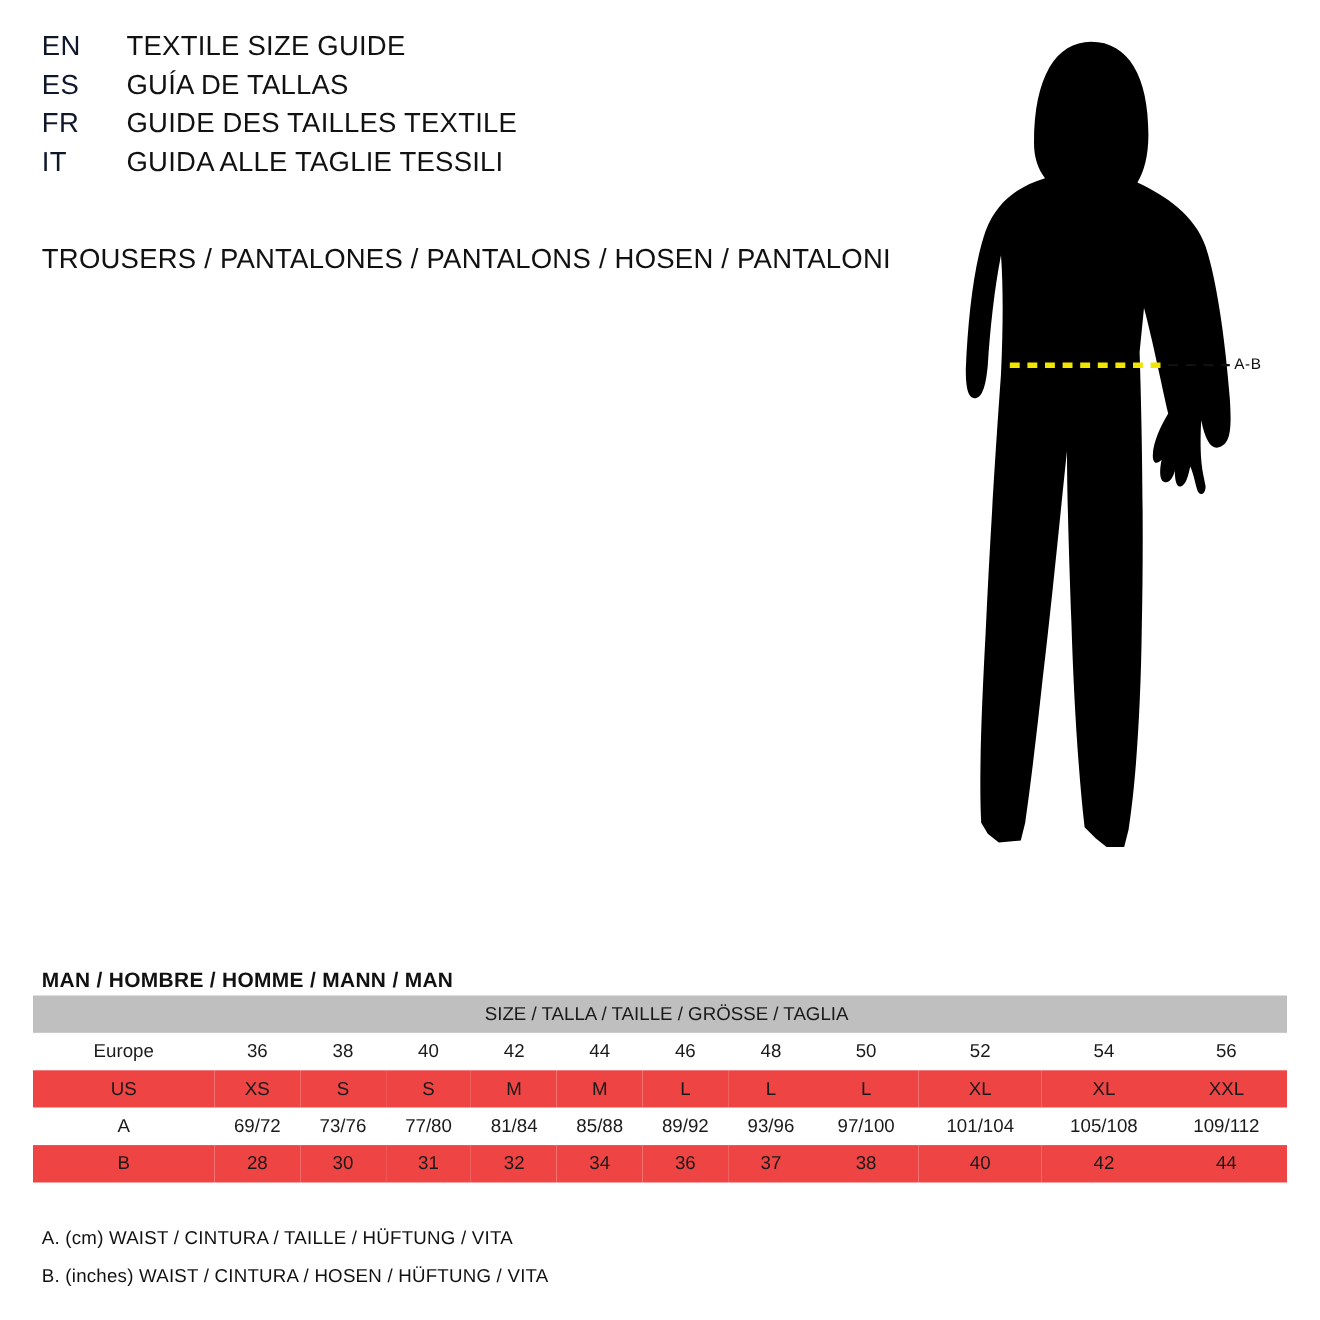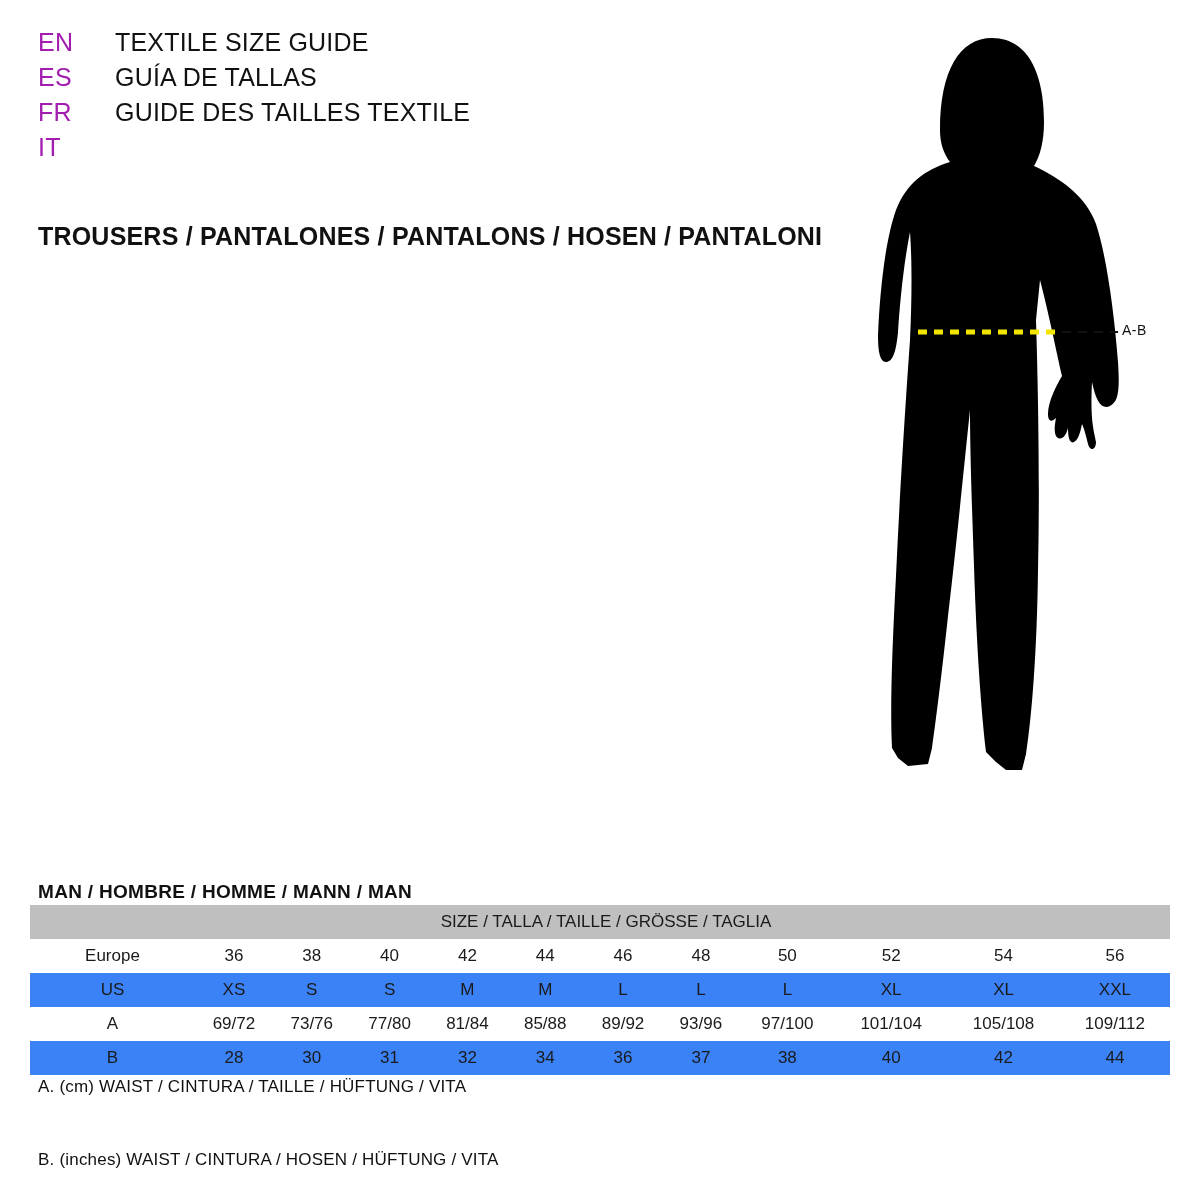--- a/index.html
+++ b/index.html
@@ -25,34 +25,34 @@
   }
   .lang-row {
     display: flex;
     align-items: baseline;
     height: 35px;
   }
   .lang-code {
     width: 77px;
     font-size: 25px;
     letter-spacing: 0.3px;
-    color: #a21caf;
+    color: #0f172a;
   }
   .lang-title {
     font-size: 25px;
     letter-spacing: 0.2px;
     color: #111;
     white-space: nowrap;
   }
   .garment-title {
     position: absolute;
     left: 38px;
     top: 222px;
     font-size: 25px;
-    font-weight: bold;
+    font-weight: normal;
     letter-spacing: 0.2px;
     color: #111;
     white-space: nowrap;
   }
 
   
   .figure-wrap {
     position: absolute;
     left: 800px;
     top: 10px;
@@ -103,57 +103,58 @@
     text-align: left;
     font-size: 17px;
     height: 32px;
   }
   .hdr-row td.hdr-label {
     padding-left: 12px;
     white-space: nowrap;
     margin-top: 17px;
   }
   .row-light td { background: #ffffff; }
-  .row-shade td { background: #3b82f6; }
+  .row-shade td { background: #ef4444; }
   .rowlabel {
     text-align: right;
     padding-left: 12px;
     width: 165px;
     white-space: nowrap;
   }
 
   .footnote {
     position: absolute;
     left: 38px;
     font-size: 17px;
     letter-spacing: 0.2px;
     color: #111;
     white-space: nowrap;
   }
-  .footnote-a { top: 1077px; }
+  .footnote-a { top: 1116px; }
   .footnote-b { top: 1150px; }
 </style>
 </head>
 <body>
 
 <div class="lang-block">
   <div class="lang-row">
     <span class="lang-code">EN</span>
     <span class="lang-title">TEXTILE SIZE GUIDE</span>
   </div>
   <div class="lang-row">
     <span class="lang-code">ES</span>
     <span class="lang-title">GUÍA DE TALLAS</span>
   </div>
   <div class="lang-row">
     <span class="lang-code">FR</span>
     <span class="lang-title">GUIDE DES TAILLES TEXTILE</span>
   </div>
   <div class="lang-row">
     <span class="lang-code">IT</span>
+    <span class="lang-title">GUIDA ALLE TAGLIE TESSILI</span>
   </div>
 </div>
 
 <div class="garment-title">TROUSERS / PANTALONES / PANTALONS / HOSEN / PANTALONI</div>
 
 <div class="figure-wrap">
   <svg class="figure-svg" width="400" height="800" viewBox="0 0 400 800">
     <path fill="#000000" d="
       M 140 120
       C 140 60, 160 28, 192 28

